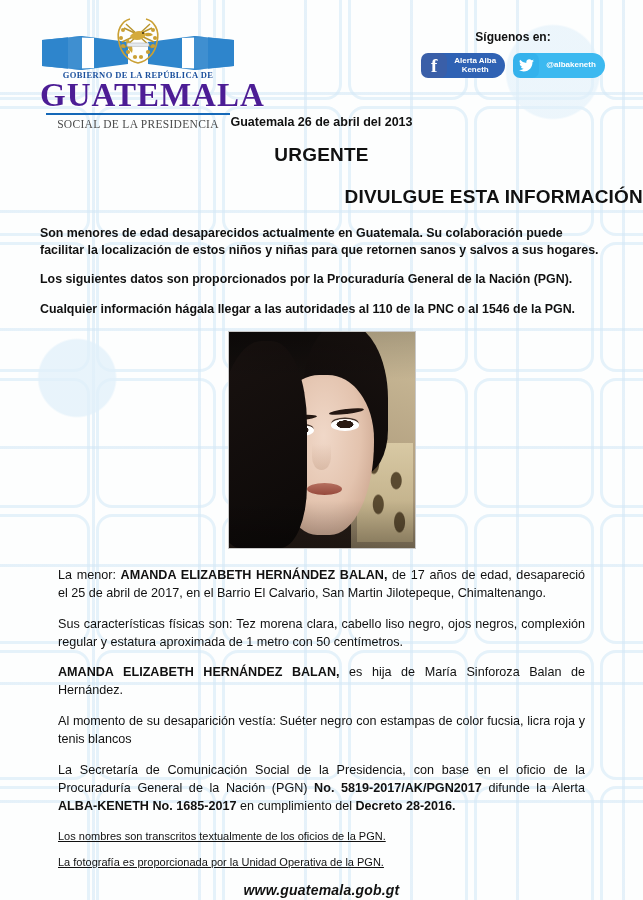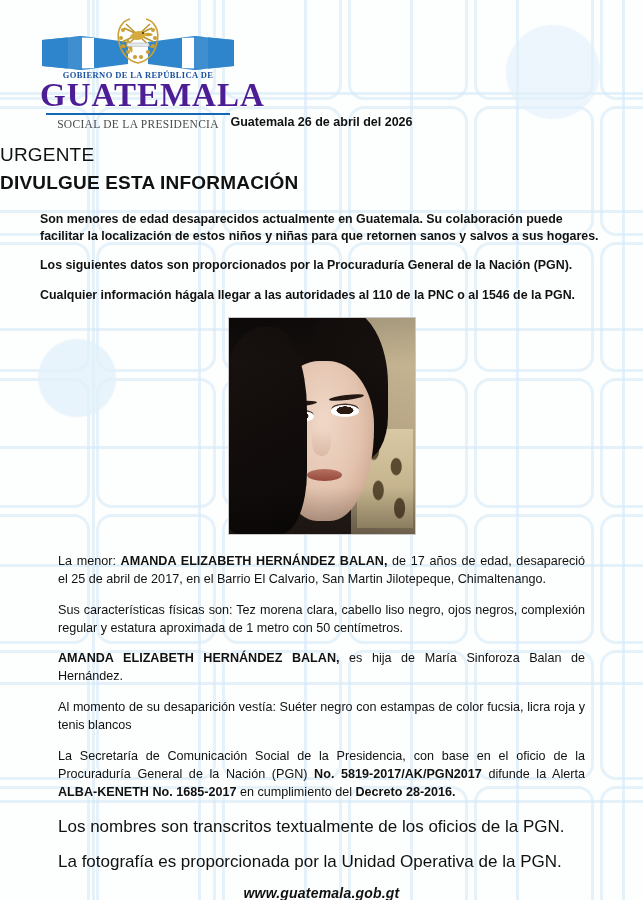--- a/index.html
+++ b/index.html
@@ -103,22 +103,22 @@
   .sbtn.fb .glyph { background:#3a5fa8; font-family:"Liberation Serif",serif; font-size:19px; }
   .sbtn.tw { background:#3cb9f0; }
   .sbtn.tw .glyph { background:#35b2ec; font-size:15px; }
 
   .date-line {
     position:absolute; left:0; right:0; top:115px;
     text-align:center; font-size:12.5px; font-weight:700;
   }
 
   
-  .urgente { text-align:left; font-size:19px; font-weight:400; margin-top:12px; letter-spacing:.2px; }
-  .divulgue { text-align:left; font-size:19px; font-weight:700; margin-top:6px; letter-spacing:.2px; }
+  .urgente { text-align:center; font-size:19px; font-weight:700; margin-top:12px; letter-spacing:.2px; }
+  .divulgue { text-align:right; font-size:19px; font-weight:700; margin-top:20px; letter-spacing:.2px; }
 
   
   .intro { margin:17px 40px 0 40px; }
   .intro p { font-size:12.4px; font-weight:700; line-height:1.35; margin-bottom:13px; }
 
   
   .photo-wrap { text-align:center; margin-top:4px; }
   .photo {
     display:inline-block; width:188px; height:218px;
     border:1px solid #c9c9c9; position:relative; overflow:hidden;
@@ -157,21 +157,21 @@
     background:linear-gradient(#b5705f,#96493c); border-radius:50%; }
   .ph-shadow{ position:absolute; inset:0;
     background:linear-gradient(180deg, rgba(0,0,0,.18) 0%, transparent 22%, transparent 78%, rgba(0,0,0,.28) 100%); }
 
   
   .body-text { margin:14px 58px 0 58px; }
   .body-text p {
     font-size:12.6px; line-height:1.42; margin-bottom:13px; text-align:justify;
   }
   .body-text p b { font-weight:700; }
-  .footnote { font-size:17px; line-height:1.42; margin-bottom:11px; }
+  .footnote { font-size:11px; line-height:1.42; margin-bottom:11px;text-decoration:underline; }
   .website {
     text-align:center; font-style:italic; font-weight:700;
     font-size:14px; margin-top:8px; letter-spacing:.2px;
   }
 </style>
 </head>
 <body>
 
 <div id="watermark">
   <div class="wsq" style="left:-30px;  top:-30px;  width:120px; height:130px;"></div>
@@ -271,22 +271,40 @@
           </g>
         </svg>
       </div>
       <div class="gov-title">GOBIERNO DE LA REPÚBLICA DE</div>
       <div class="gov-name">GUATEMALA</div>
       <div class="gov-rule"></div>
       <div class="gov-sub">SOCIAL DE LA PRESIDENCIA</div>
     </div>
 
 
-
-    <div class="date-line">Guatemala 26 de abril del 2026</div>
+    <div class="social">
+      <div class="social-title">Síguenos en:</div>
+      <div class="social-btns">
+        <a class="sbtn fb">
+          <span class="glyph">f</span>
+          <span class="slabel">Alerta Alba
+Keneth</span>
+        </a>
+        <a class="sbtn tw">
+          <span class="glyph">
+            <svg width="15" height="13" viewBox="0 0 24 20" fill="#ffffff">
+              <path d="M24 2.4a9.8 9.8 0 0 1-2.8.8A4.9 4.9 0 0 0 23.3.4a9.7 9.7 0 0 1-3.1 1.2A4.9 4.9 0 0 0 11.8 6 13.9 13.9 0 0 1 1.7.9 4.9 4.9 0 0 0 3.2 7.4 4.8 4.8 0 0 1 1 6.8v.1a4.9 4.9 0 0 0 3.9 4.8 4.9 4.9 0 0 1-2.2.1 4.9 4.9 0 0 0 4.6 3.4A9.8 9.8 0 0 1 0 17.3a13.9 13.9 0 0 0 7.5 2.2c9.1 0 14-7.5 14-14v-.6A10 10 0 0 0 24 2.4z"></path>
+            </svg>
+          </span>
+          <span class="slabel">@albakeneth</span>
+        </a>
+      </div>
+    </div>
+
+    <div class="date-line">Guatemala 26 de abril del 2013</div>
   </div>
 
   <div class="urgente">URGENTE</div>
   <div class="divulgue">DIVULGUE ESTA INFORMACIÓN</div>
 
   <div class="intro">
     <p>Son menores de edad desaparecidos actualmente en Guatemala. Su colaboración puede facilitar la localización de estos niños y niñas para que retornen sanos y salvos a sus hogares.</p>
     <p>Los siguientes datos son proporcionados por la Procuraduría General de la Nación (PGN).</p>
     <p>Cualquier información hágala llegar a las autoridades al 110 de la PNC o al 1546 de la PGN.</p>
   </div>

